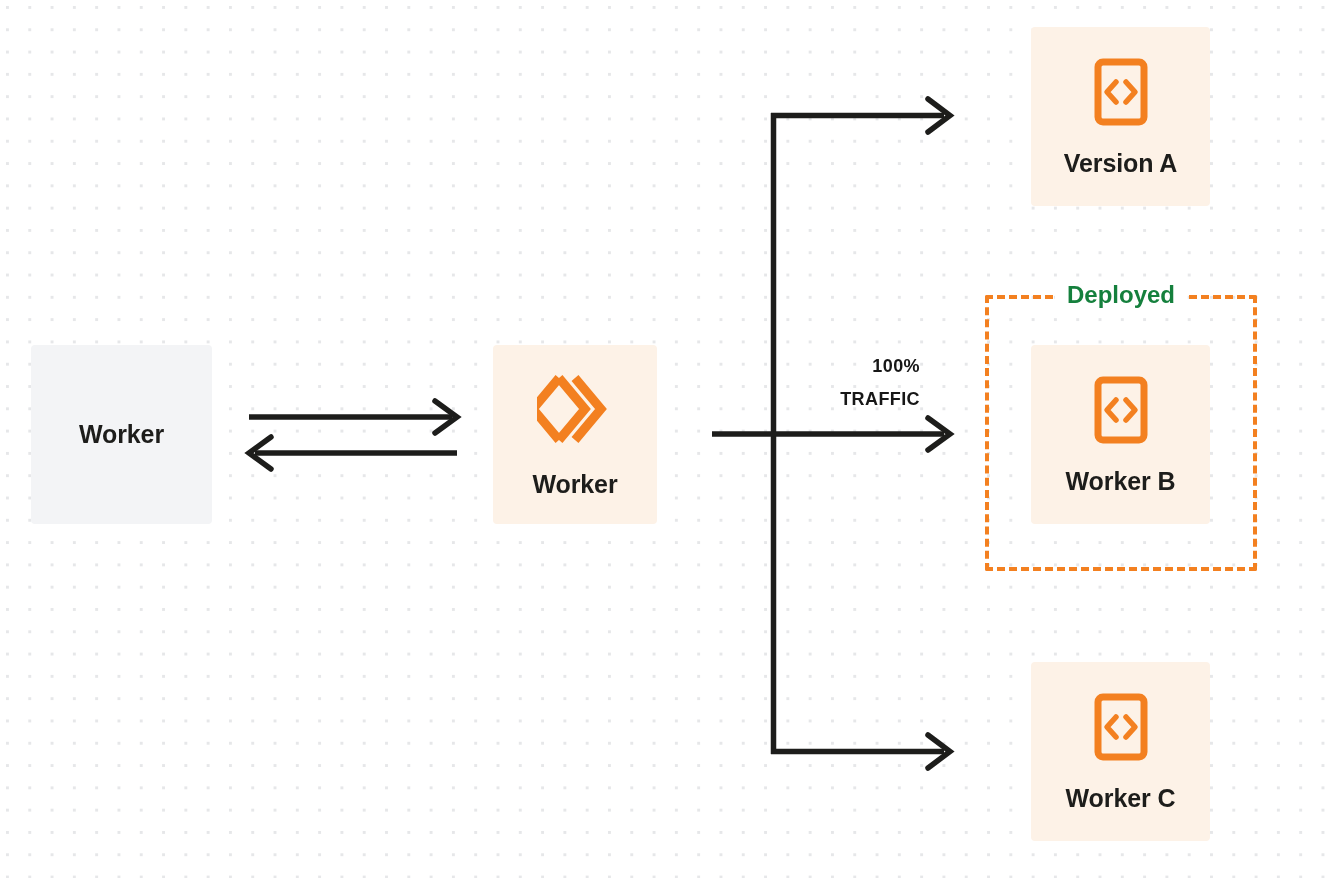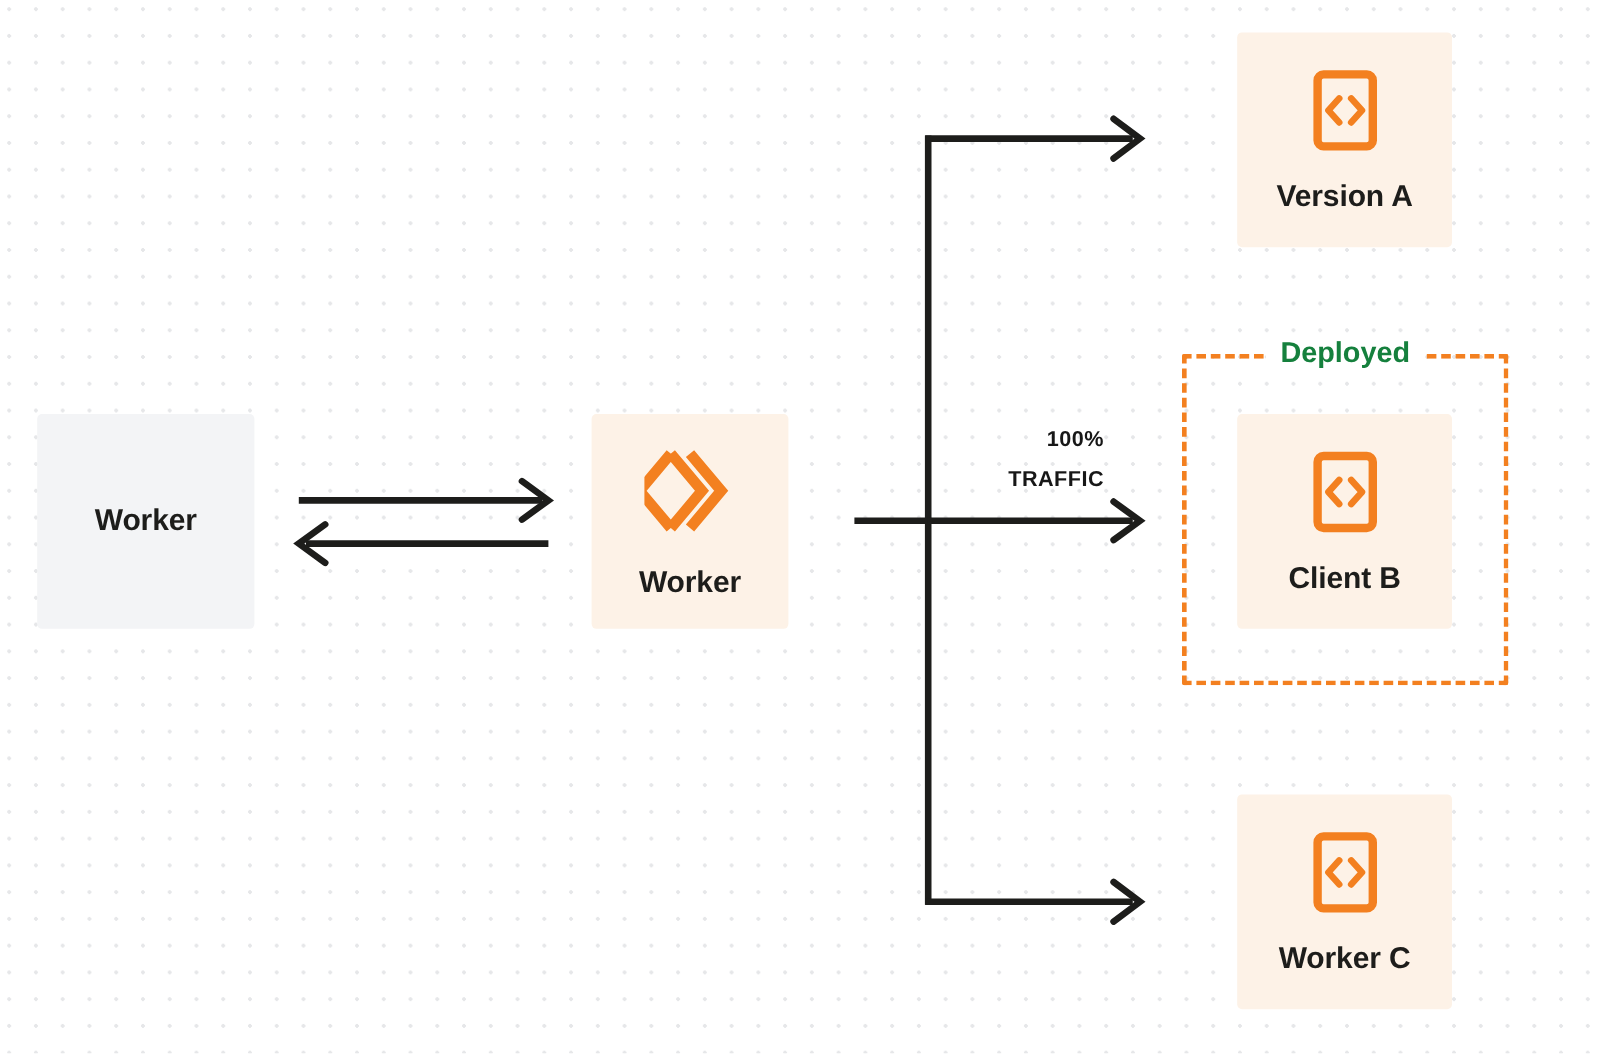--- a/index.html
+++ b/index.html
@@ -203,21 +203,21 @@
   </div>
 
   <div class="node version-node" id="version-b-node">
     <div class="node-icon">
       <svg width="56" height="70" viewBox="0 0 56 70" aria-hidden="true">
         <rect x="5" y="5" width="46" height="60" rx="5" ry="5" fill="none" stroke="#f38020" stroke-width="7"></rect>
         <polyline points="23,25 14,35 23,45" fill="none" stroke="#f38020" stroke-width="5.5" stroke-linecap="round" stroke-linejoin="round"></polyline>
         <polyline points="33,25 42,35 33,45" fill="none" stroke="#f38020" stroke-width="5.5" stroke-linecap="round" stroke-linejoin="round"></polyline>
       </svg>
     </div>
-    <div class="node-label">Client B</div>
+    <div class="node-label">Worker B</div>
   </div>
 
   <div class="node version-node" id="version-c-node">
     <div class="node-icon">
       <svg width="56" height="70" viewBox="0 0 56 70" aria-hidden="true">
         <rect x="5" y="5" width="46" height="60" rx="5" ry="5" fill="none" stroke="#f38020" stroke-width="7"></rect>
         <polyline points="23,25 14,35 23,45" fill="none" stroke="#f38020" stroke-width="5.5" stroke-linecap="round" stroke-linejoin="round"></polyline>
         <polyline points="33,25 42,35 33,45" fill="none" stroke="#f38020" stroke-width="5.5" stroke-linecap="round" stroke-linejoin="round"></polyline>
       </svg>
     </div>

